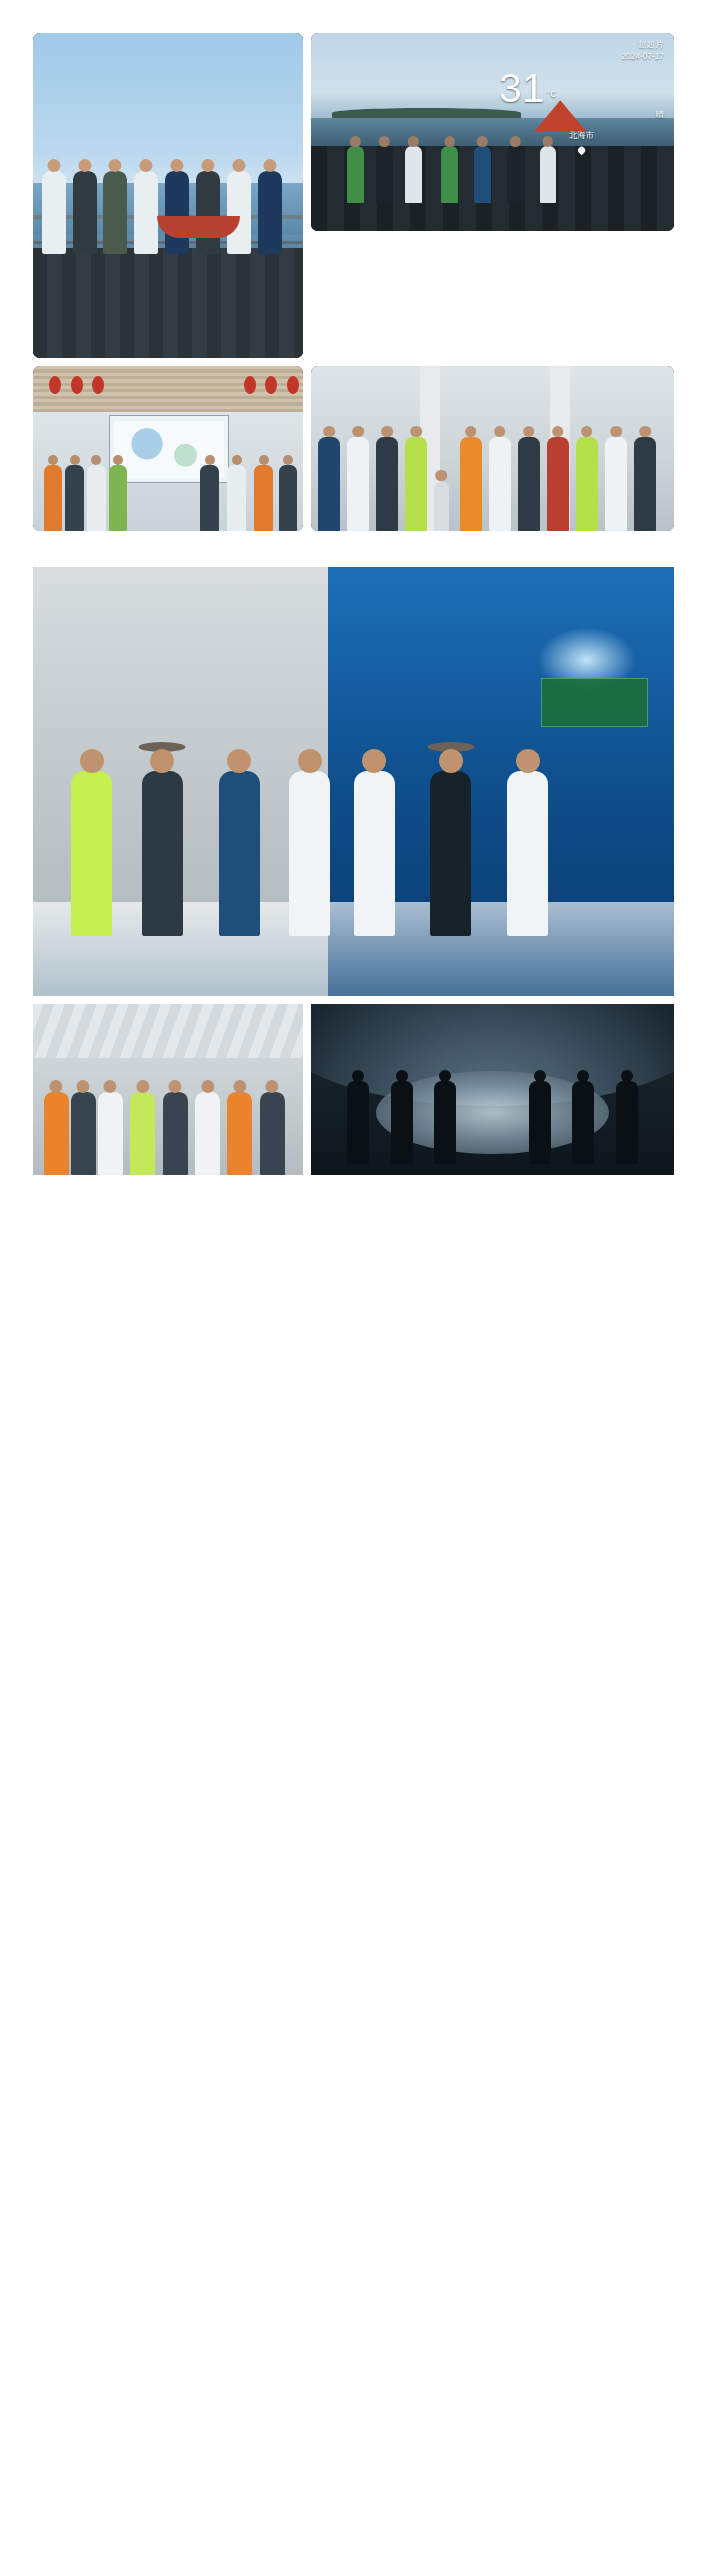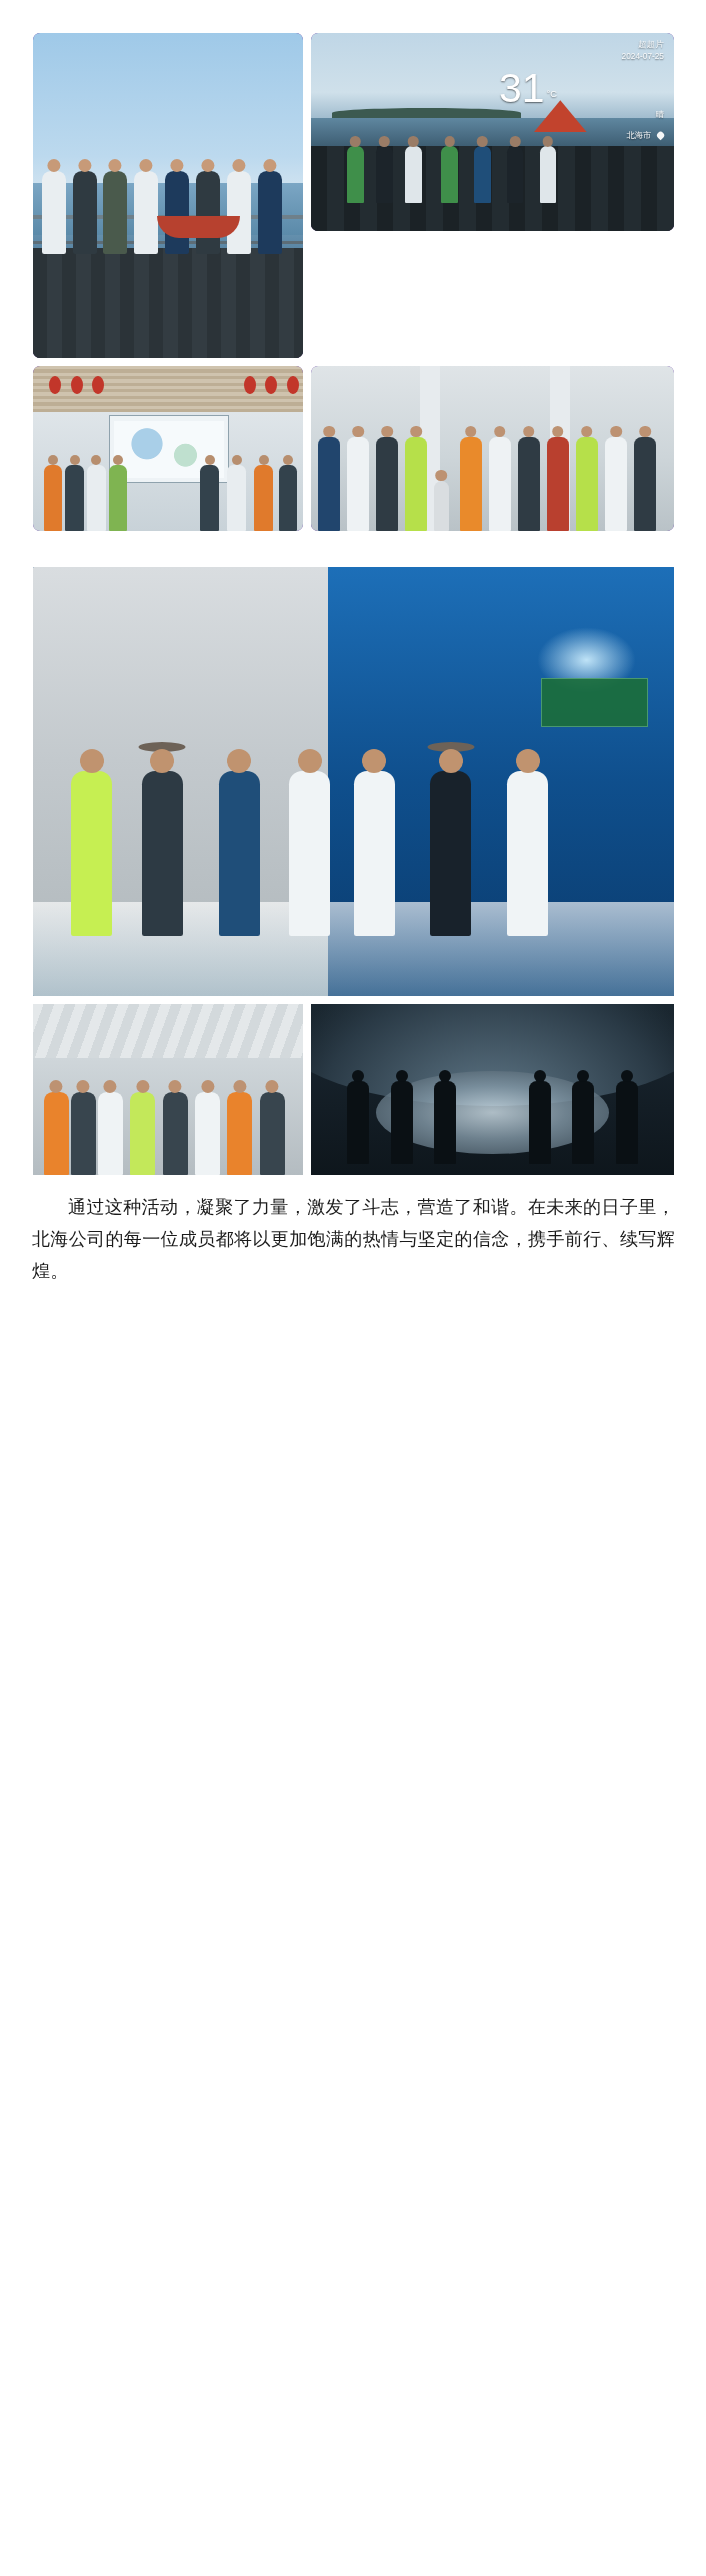--- a/index.html
+++ b/index.html
@@ -122,21 +122,21 @@
   }
   .weather .wrow2 { font-size: 8.3px; opacity: .9; margin-top: 1.7px; }
   .weather .big {
     display: flex; align-items: flex-end; 
     gap: 2px; margin-top: 9px;
   }
   .weather .deg { font-size: 41px; line-height: .9; font-weight: 300; }
   .weather .unit { font-size: 9.4px; padding-bottom: 7.7px; opacity: .95; }
   .weather .loc {
     margin-top: 10px; font-size: 8.3px; display: flex;
-    align-items: center; justify-content: flex-end; gap: 6px; opacity: .95;
+    align-items: center; justify-content: flex-end; gap: 6px; opacity: .95; flex-direction: column;
   }
   .pin {
     width: 6.6px; height: 6.6px; border-radius: 50% 50% 50% 0;
     transform: rotate(-45deg); background: #fff; display: inline-block;
   }
 
   
   .p3 { flex: 0 0 270px; height: 165px; }
   .p3 .ceil {
     position: absolute; left:0; right:0; top:0; height: 30%;
@@ -378,21 +378,21 @@
           </div>
         <div class="fig" style="left:54%;">
             <span class="head"></span>
           </div>
         <div class="fig white" style="left:63%;">
             <span class="head"></span>
           </div>
 
         <div class="weather">
           <div class="wrow1">超超片</div>
-          <div class="wrow2">2024-07-25</div>
+          <div class="wrow2">2024-07-17</div>
           <div class="big">
             <span class="deg">31</span>
             <span class="unit">°C</span>
           </div>
           <div class="wrow2">晴</div>
           <div class="loc">
             <span>北海市</span>
             <span class="pin"></span>
           </div>
         </div>
@@ -572,18 +572,15 @@
         <div class="sil" style="left:72%;">
             <span class="head"></span>
           </div>
         <div class="sil" style="left:84%;">
             <span class="head"></span>
           </div>
       </div>
     </div>
   </div>
 
-  <div class="closing">
-    <p>通过这种活动，凝聚了力量，激发了斗志，营造了和谐。在未来的日子里，北海公司的每一位成员都将以更加饱满的热情与坚定的信念，携手前行、续写辉煌。</p>
-  </div>
 
 </div>
 
 
 </body></html>

